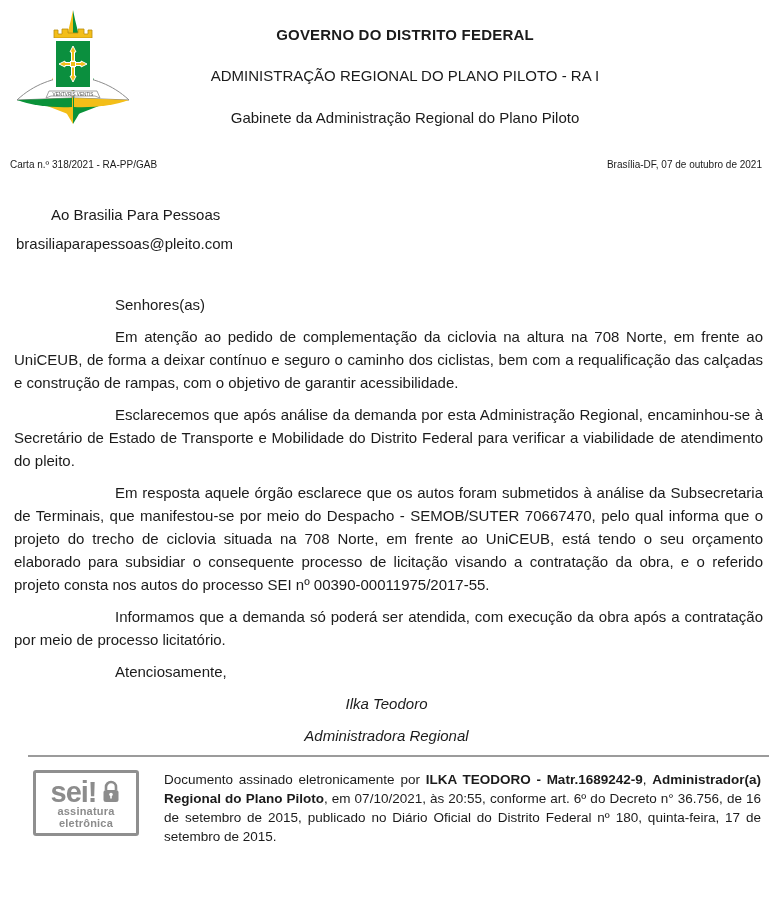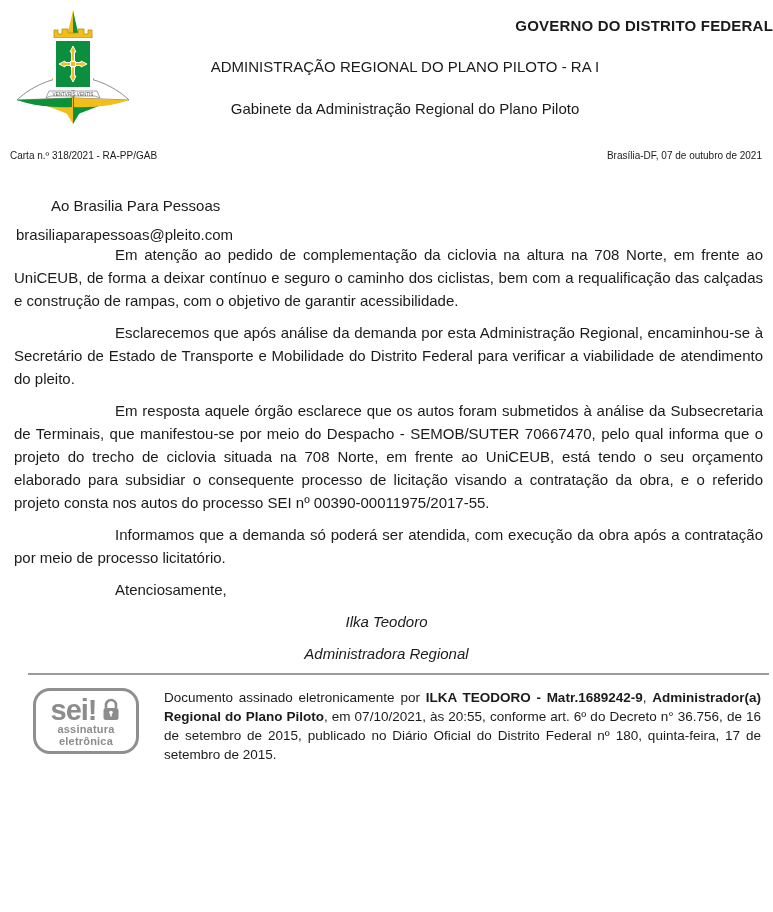--- a/index.html
+++ b/index.html
@@ -8,21 +8,21 @@
     font-family: "Liberation Sans", sans-serif;
     color: #1b1b1b;
     position: relative;
   }
   .page { position: relative; width: 773px; height: 912px; }
 
   
   .logo-wrap { position: absolute; left: 16px; top: 8px; width: 114px; height: 116px; }
   .org-header { text-align: center; padding-left: 37px; }
   .org-line { font-size: 15px; }
-  .org-line.l1 { padding-top: 17px; font-weight: bold; letter-spacing: 0.2px; text-align: right; }
+  .org-line.l1 { padding-top: 26px; font-weight: bold; letter-spacing: 0.2px; }
   .org-line.l2 { margin-top: 24px; }
   .org-line.l3 { margin-top: 25px; }
 
   
   .meta-row {
     margin-top: 33px; display: flex; justify-content: space-between;
     font-size: 10px; padding: 0 11px 0 10px;
   }
 
   
@@ -38,21 +38,21 @@
   }
   .para.salutation { margin-top: 41px; text-align: left; }
   .para.closing { text-align: left; }
   .center-line { text-align: center; font-size: 15px; line-height: 23px; margin-top: 9px; font-style: italic; }
 
   
   .divider { border: 0; border-top: 2px solid #9b9b9b; margin: 8px 4px 0 28px; }
   .footer { margin-top: 13px; display: flex; align-items: flex-start; padding-left: 33px; }
   .sei-box {
     flex: 0 0 auto; width: 100px; height: 58px;
-    border: 3px solid #8f8f8f; border-radius: 17px;
+    border: 3px solid #8f8f8f; border-radius: 3px;
     color: #8c8c8c; padding-top: 2px;
     display: flex; flex-direction: column; align-items: center; justify-content: center;
   }
   .sei-top { display: flex; align-items: center; gap: 5px; }
   .sei-word { font-size: 29px; font-weight: 800; letter-spacing: -1px; line-height: 26px; }
   .sei-caption { font-size: 11px; font-weight: 600; line-height: 12.5px; letter-spacing: 0.2px; }
   .sig-text {
     margin: 0 0 0 25px; width: 597px;
     font-size: 13.5px; line-height: 19px; text-align: justify;
   }
@@ -104,20 +104,21 @@
 
   <div class="meta-row">
     <span>Carta n.º 318/2021 - RA-PP/GAB</span>
     <span>Brasília-DF, 07 de outubro de 2021</span>
   </div>
 
   <div class="to-line">Ao Brasilia Para Pessoas</div>
   <div class="email-line">brasiliaparapessoas@pleito.com</div>
 
 
+  <p class="para salutation">Senhores(as)</p>
   <p class="para">Em atenção ao pedido de complementação da  ciclovia na altura na 708 Norte, em frente ao UniCEUB, de forma a deixar contínuo e seguro o caminho dos ciclistas, bem com a requalificação das calçadas e construção de rampas, com o objetivo de garantir acessibilidade.</p>
   <p class="para">Esclarecemos que após análise da demanda por esta Administração Regional, encaminhou-se à Secretário de Estado de Transporte e Mobilidade do Distrito Federal para verificar a viabilidade de atendimento do pleito.</p>
   <p class="para">Em resposta aquele órgão esclarece que os autos foram submetidos à análise da Subsecretaria de Terminais, que manifestou-se por meio do Despacho - SEMOB/SUTER 70667470, pelo qual informa que o projeto do trecho de ciclovia situada na 708 Norte, em frente ao UniCEUB, está tendo o seu orçamento elaborado para subsidiar o consequente processo de licitação visando a contratação da obra, e o referido projeto consta nos autos do processo SEI nº 00390-00011975/2017-55.</p>
   <p class="para">Informamos que a demanda só poderá ser atendida, com execução da obra após a contratação por meio de processo licitatório.</p>
   <p class="para closing">Atenciosamente,</p>
 
   <div class="center-line">Ilka Teodoro</div>
   <div class="center-line">Administradora Regional</div>
 
   <hr class="divider">

